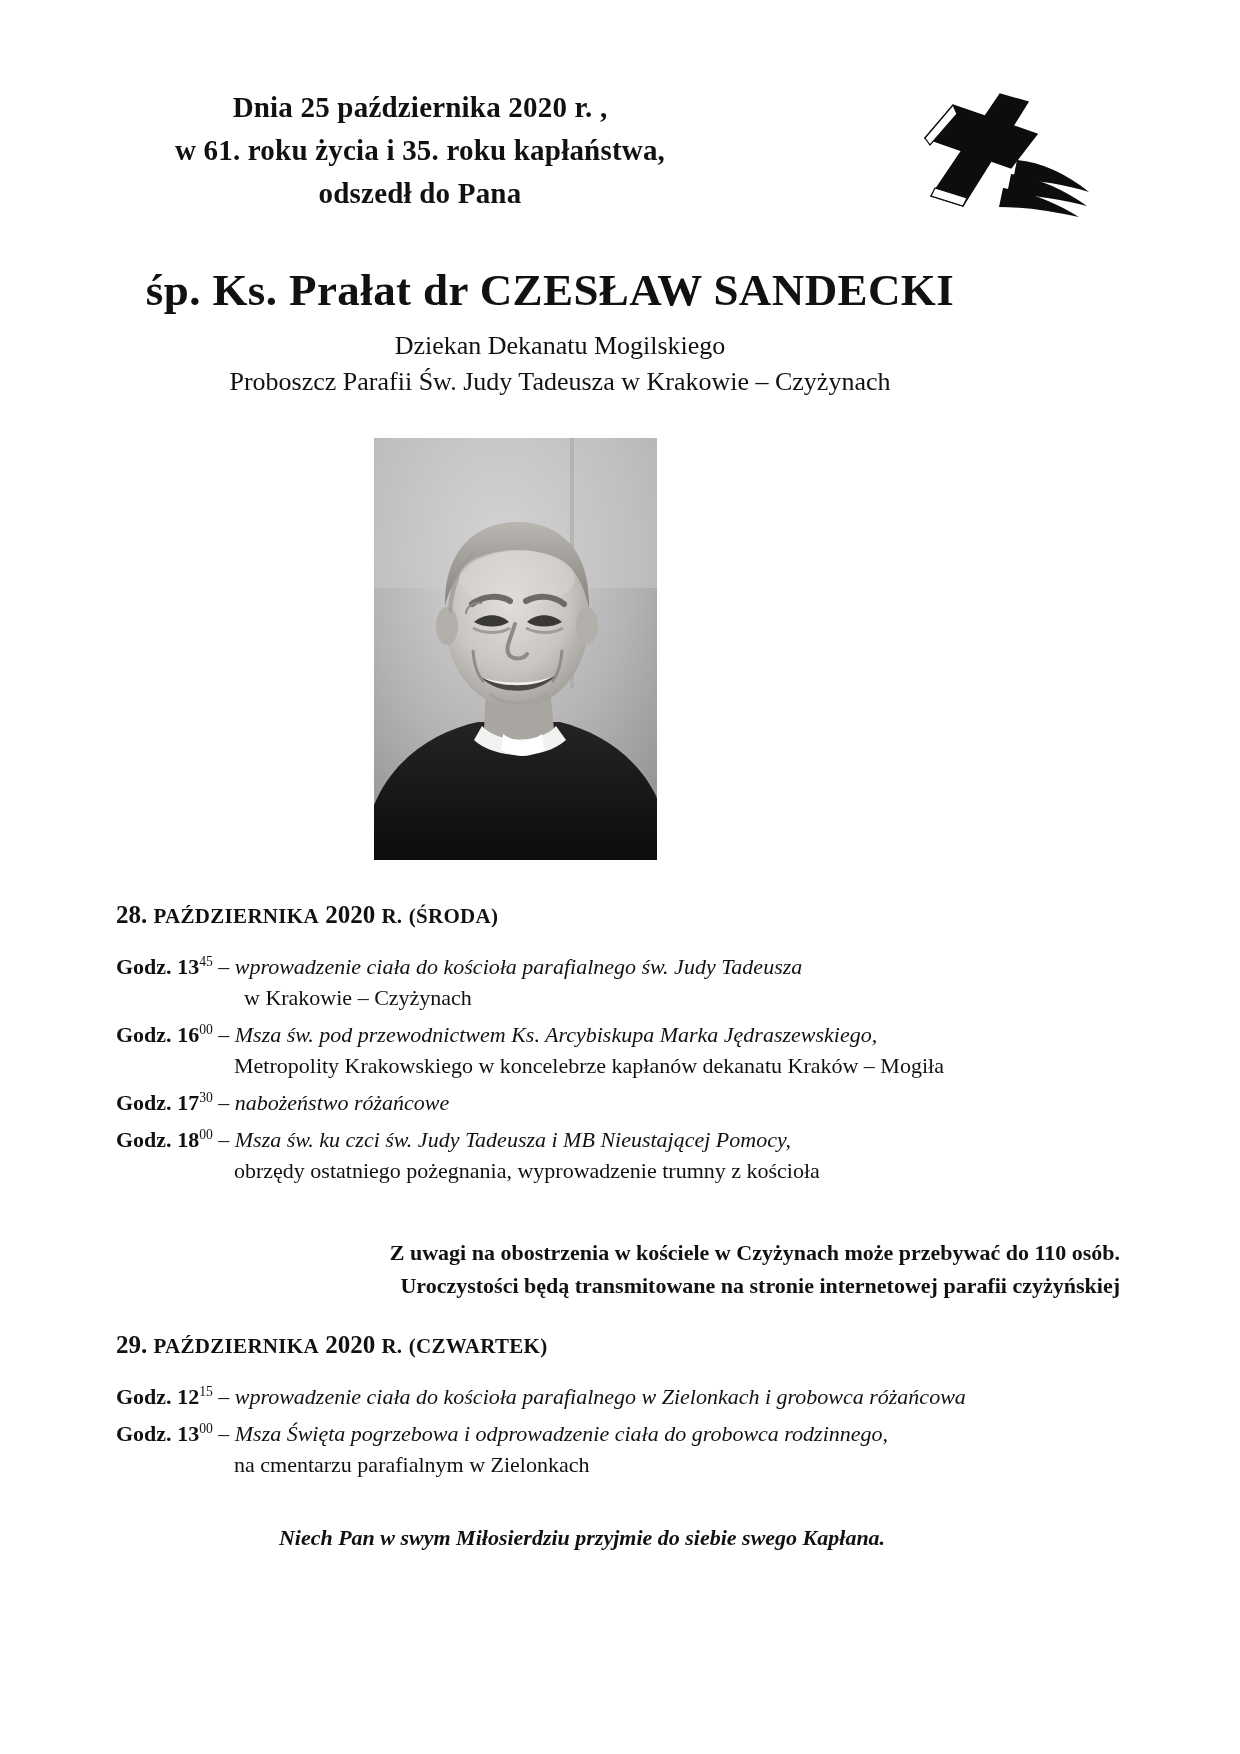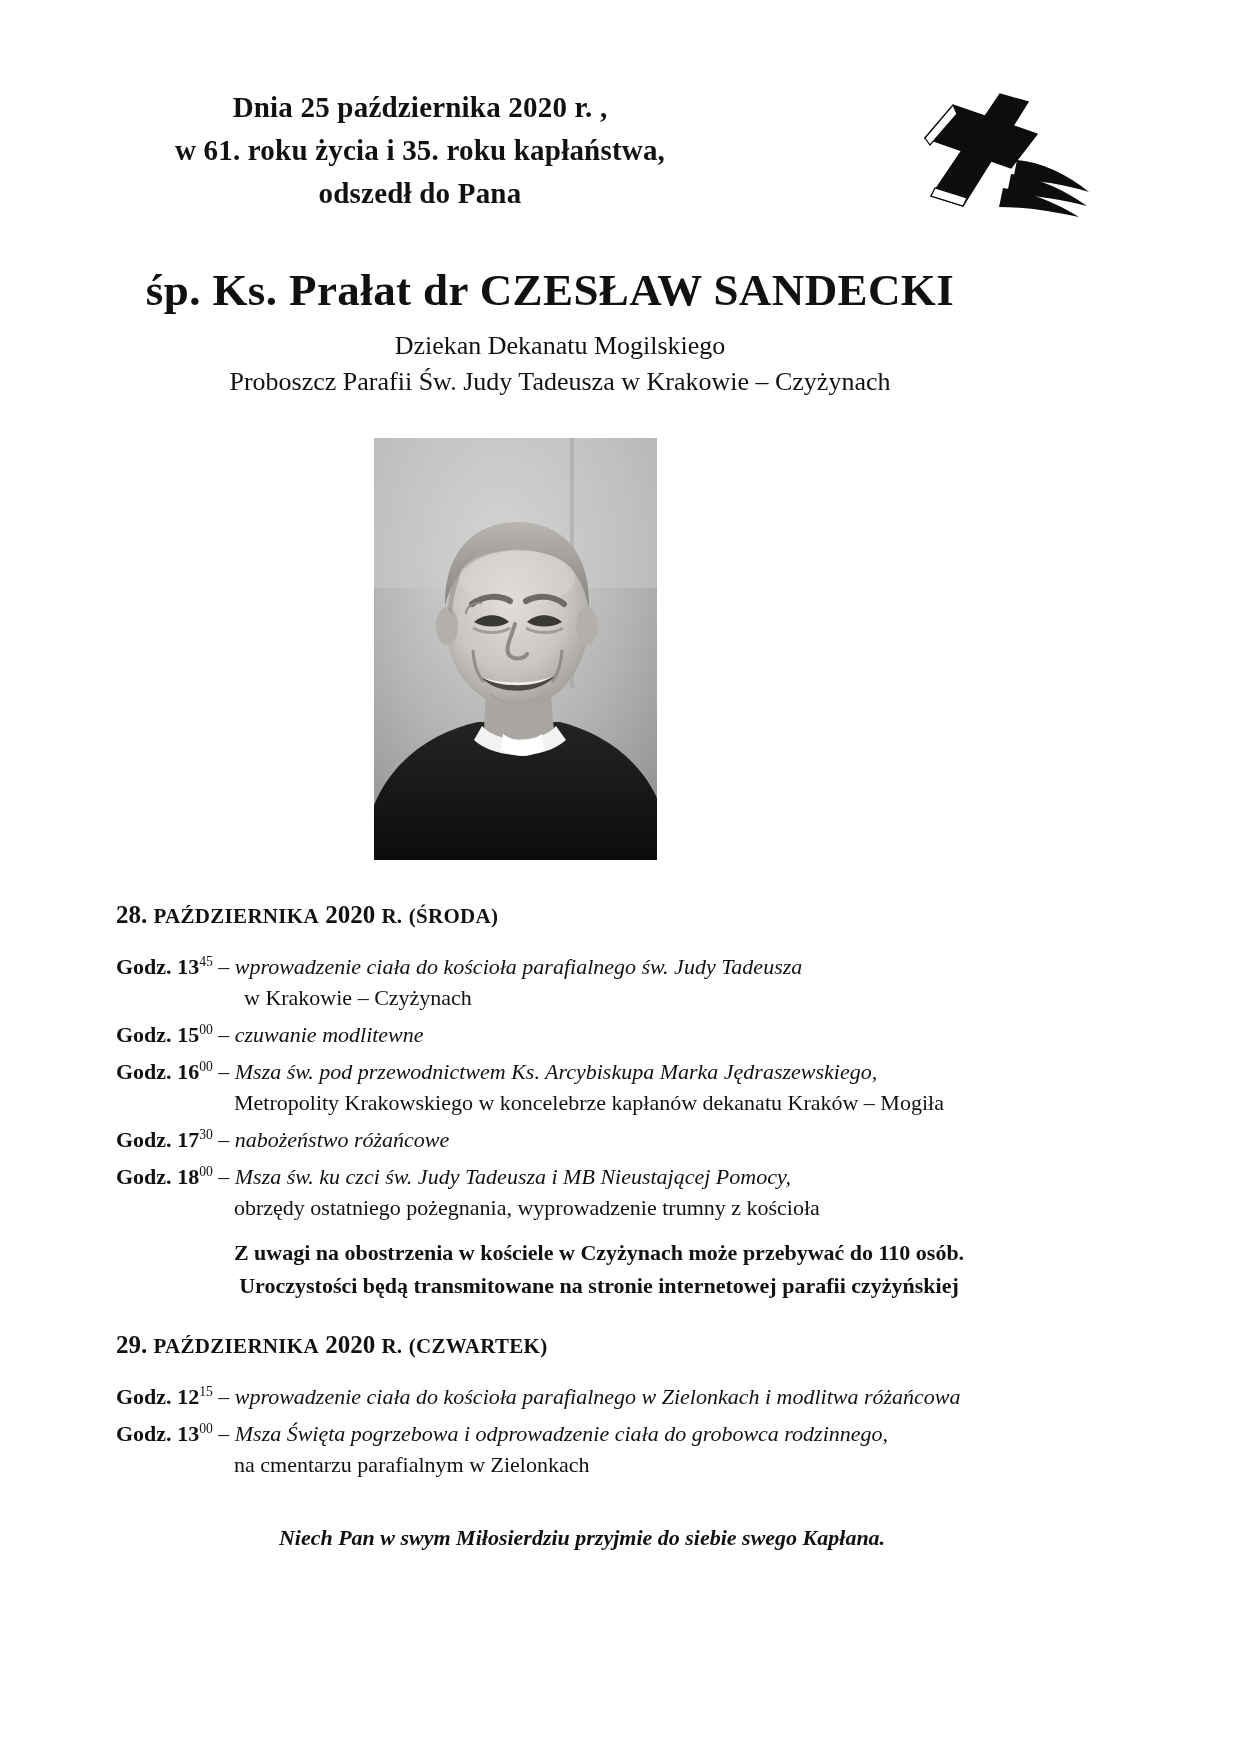--- a/index.html
+++ b/index.html
@@ -135,22 +135,21 @@
     font-weight: normal;
   }
   .entry .cont-narrow { padding-left: 118px; }
 
   
   .notice {
     position: absolute;
     left: 0;
     top: 1196px;
     width: 1120px;
-    text-align: center;
-    padding-left: 39px;
+    text-align: right;
   }
   .notice-line {
     font-size: 22px;
     font-weight: bold;
     line-height: 33px;
     white-space: nowrap;
   }
 
   
   .closing {
@@ -284,24 +283,20 @@
       <span class="dcaps">(ŚRODA)</span>
     </div>
 
     <div class="entry">
       <span class="time"><span>Godz.</span>&nbsp;<span>13</span><sup>45</sup></span>
       <span class="desc">– wprowadzenie ciała do kościoła parafialnego św. Judy Tadeusza</span>
       <span class="cont">w Krakowie – Czyżynach</span>
     </div>
 
 
-    <div class="entry">
-      <span class="time"><span>Godz.</span>&nbsp;<span>15</span><sup>00</sup></span>
-      <span class="desc">– czuwanie modlitewne</span>
-    </div>
 
     <div class="entry">
       <span class="time"><span>Godz.</span>&nbsp;<span>16</span><sup>00</sup></span>
       <span class="desc">– Msza św. pod przewodnictwem Ks. Arcybiskupa Marka Jędraszewskiego,</span>
       <span class="cont cont-narrow">Metropolity Krakowskiego w koncelebrze kapłanów dekanatu Kraków – Mogiła</span>
     </div>
 
     <div class="entry">
       <span class="time"><span>Godz.</span>&nbsp;<span>17</span><sup>30</sup></span>
       <span class="desc">– nabożeństwo różańcowe</span>
@@ -323,21 +318,21 @@
     <div class="date-heading">
       <span class="dnum">29.</span>
       <span class="dcaps">PAŹDZIERNIKA</span>
       <span class="dyear">2020</span>
       <span class="dcaps">R.</span>
       <span class="dcaps">(CZWARTEK)</span>
     </div>
 
     <div class="entry">
       <span class="time"><span>Godz.</span>&nbsp;<span>12</span><sup>15</sup></span>
-      <span class="desc">– wprowadzenie ciała do kościoła parafialnego w Zielonkach i modlitwa różańcowa</span>
+      <span class="desc">– wprowadzenie ciała do kościoła parafialnego w Zielonkach i grobowca różańcowa</span>
     </div>
 
     <div class="entry">
       <span class="time"><span>Godz.</span>&nbsp;<span>13</span><sup>00</sup></span>
       <span class="desc">– Msza Święta pogrzebowa i odprowadzenie ciała do grobowca rodzinnego,</span>
       <span class="cont cont-narrow">na cmentarzu parafialnym w Zielonkach</span>
     </div>
   </div>
 
   <div class="closing">

